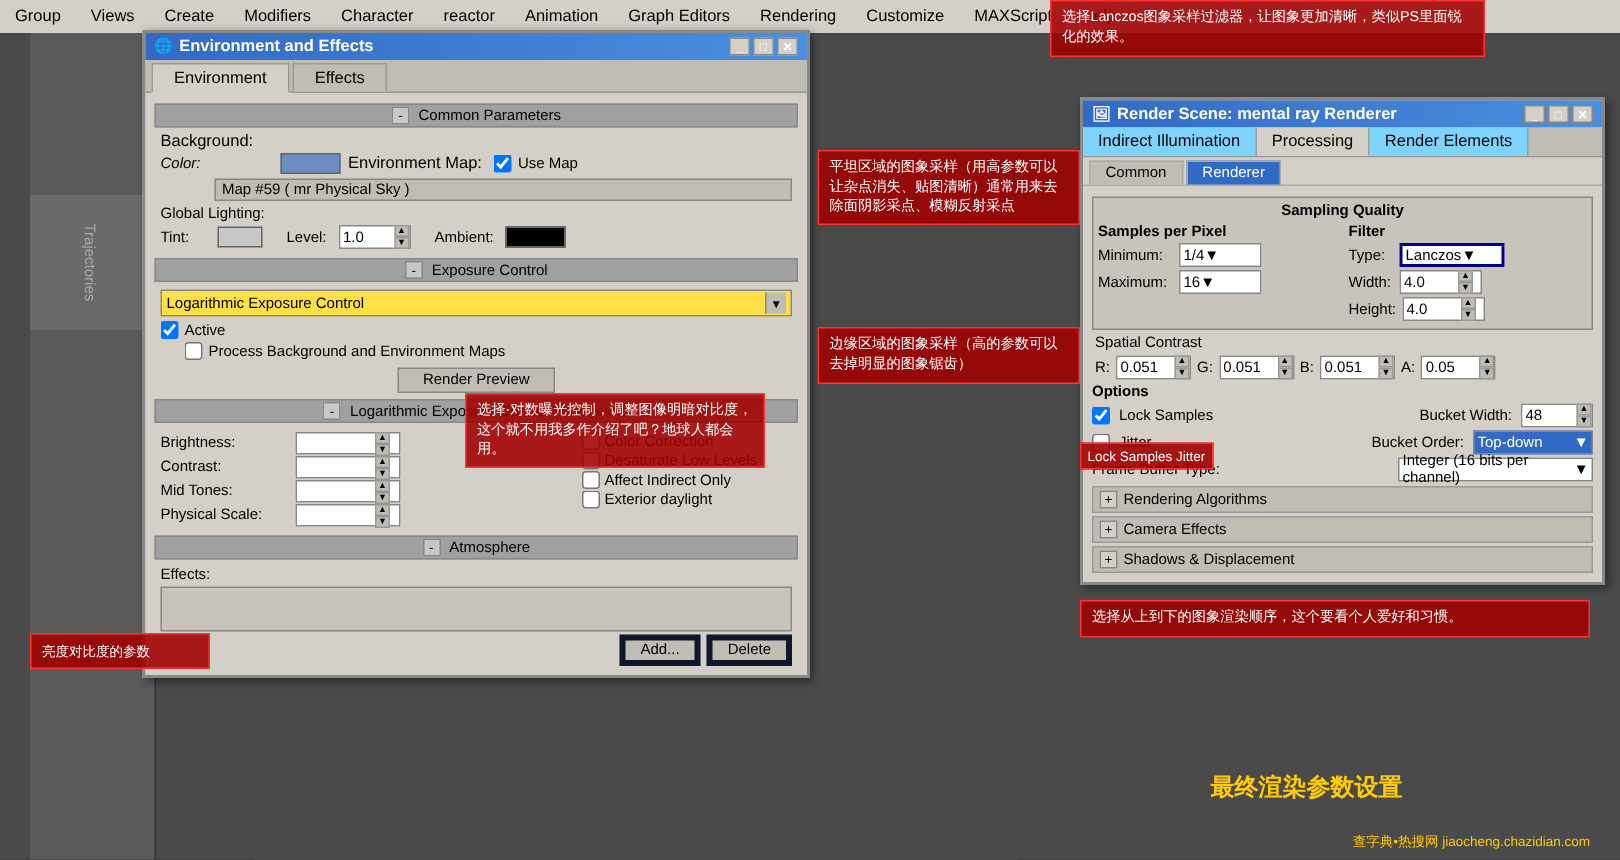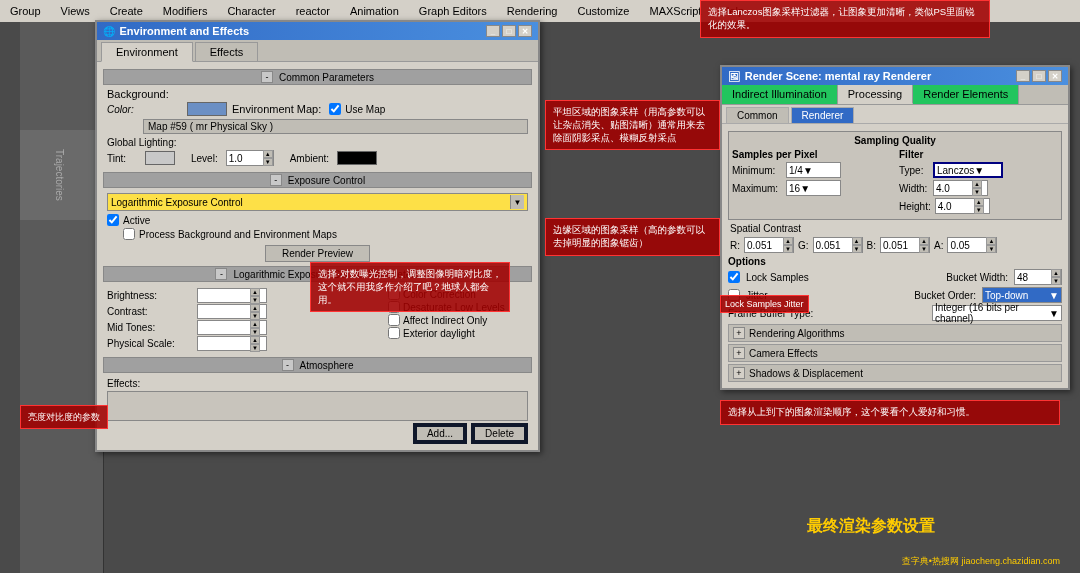--- a/index.html
+++ b/index.html
@@ -301,21 +301,21 @@
     .render-tabs {
       display: flex;
       background: #c0bdb5;
       border-bottom: 1px solid #999;
     }
     .render-tab {
       padding: 3px 10px;
       font-size: 11px;
       border-right: 1px solid #999;
       cursor: pointer;
-      background: #22c55e;
+      background: #7dd3fc;
     }
     .render-tab.active-tab {
       background: #d4d0c8;
       border-bottom: 1px solid #d4d0c8;
     }
 
     .render-subtabs {
       display: flex;
       padding: 2px 4px 0;
       background: #d4d0c8;
@@ -905,21 +905,21 @@
 </div>
 
 <div class="callout-red cn-box3" style="top:218px;left:545px;width:175px;">
   <span>边缘区域的图象采样（高的参数可以去掉明显的图象锯齿）</span>
 </div>
 
 <div class="callout-red cn-box4" style="top:262px;left:310px;width:200px;">
   <span>选择·对数曝光控制，调整图像明暗对比度，这个就不用我多作介绍了吧？地球人都会用。</span>
 </div>
 
-<div class="callout-red" style="top:405px;left:20px;width:88px;font-size:9px;">
+<div class="callout-red" style="top:422px;left:20px;width:120px;font-size:9px;">
   <span>亮度对比度的参数</span>
 </div>
 
 <div class="callout-red cn-box5" style="top:400px;left:720px;width:340px;">
   <span>选择从上到下的图象渲染顺序，这个要看个人爱好和习惯。</span>
 </div>
 
 <div class="callout-red" style="top:510px;left:800px;width:240px;background:transparent;border:none;color:#ffcc00;font-size:16px;font-weight:bold;">
   <span>最终渲染参数设置</span>
 </div>

